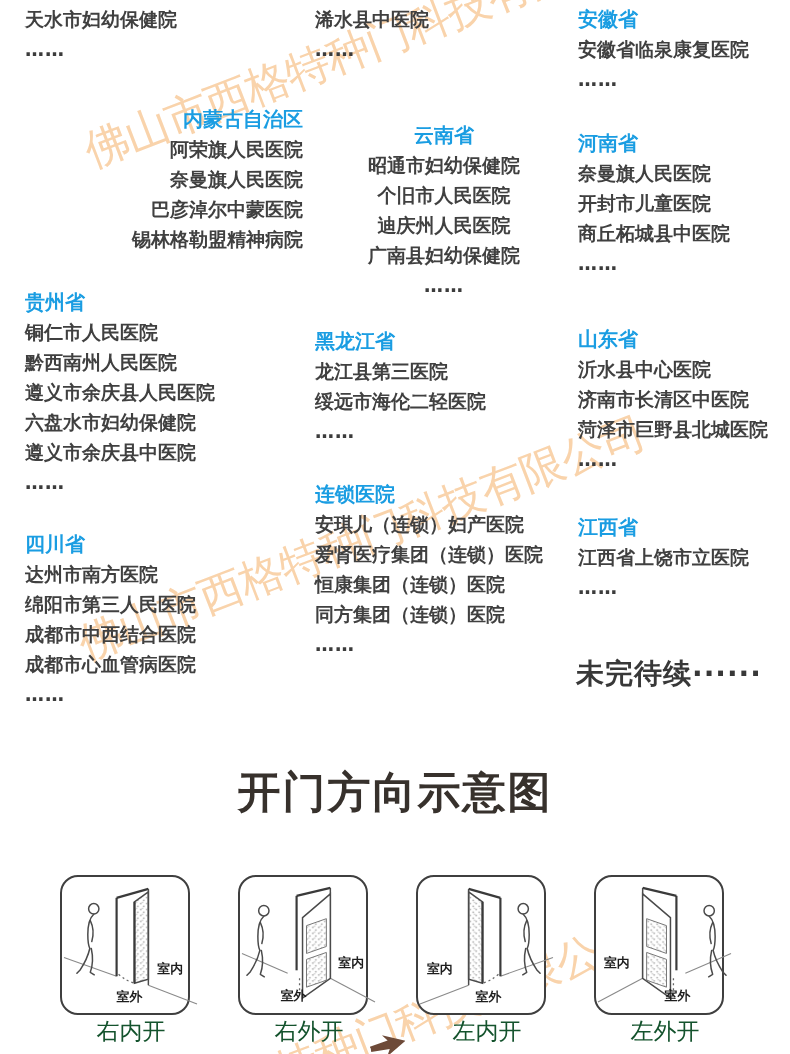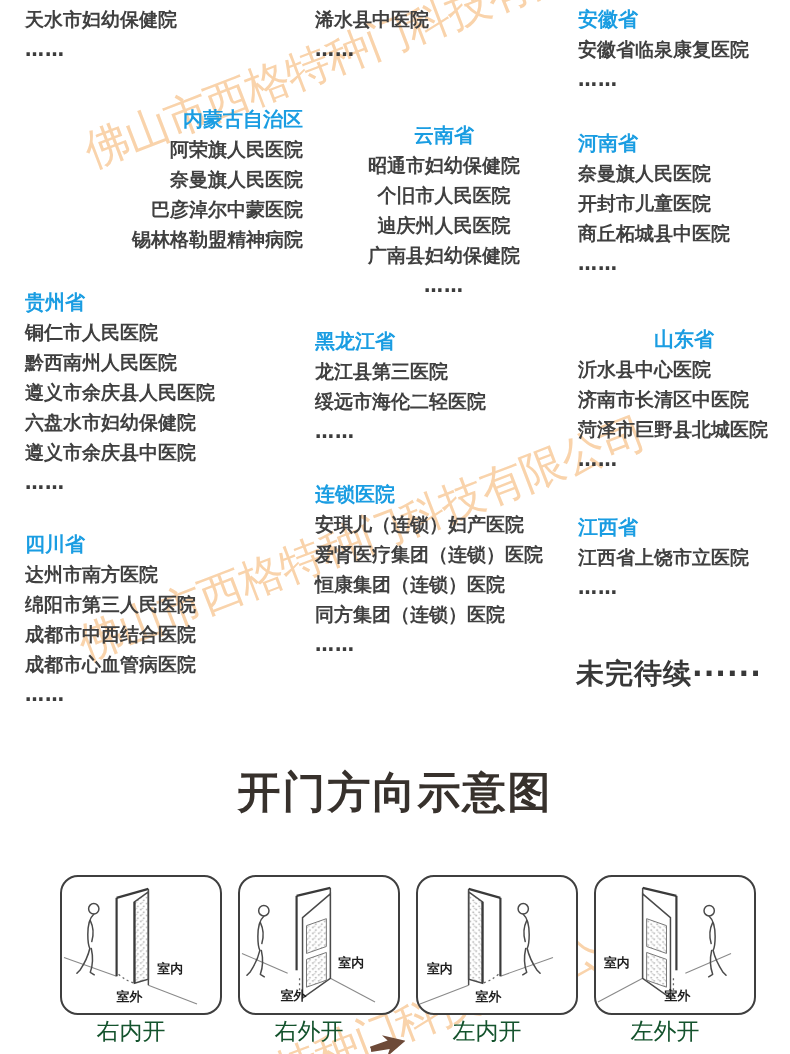--- a/index.html
+++ b/index.html
@@ -15,21 +15,21 @@
   .col{position:absolute;top:0;padding-top:4px;z-index:2;}
   .sec{display:block;}
   .sec-header{font-size:20px;font-weight:bold;line-height:30px;white-space:nowrap;}
   .h-item{font-size:19px;line-height:30px;color:#404040;white-space:nowrap;font-weight:bold;}
   .h-ellipsis{letter-spacing:1px;color:#3c3c3c;}
   .tbc{position:absolute;left:576px;top:655px;font-size:28px;font-weight:600;
        color:#383838;letter-spacing:1px;z-index:2;}
   
   .door-title{position:absolute;left:0;width:790px;top:764px;text-align:center;
       font-size:43px;font-weight:bold;color:#37312c;letter-spacing:2px;z-index:2;}
-  .door-box{position:absolute;top:875px;width:162px;height:140px;border:2.5px solid #3f3f3f;
+  .door-box{position:absolute;top:875px;width:130px;height:140px;border:2.5px solid #3f3f3f;
       border-radius:18px;background:#fff;box-sizing:border-box;z-index:2;}
   .door-caption{position:absolute;top:1016px;width:142px;text-align:center;
       font-size:23px;color:#14532d;z-index:2;}
   .ln{stroke:#8a8a8a;stroke-width:1.1;fill:none}
   .fr{stroke:#3a3a3a;stroke-width:2.2;fill:none}
   .md{stroke:#4a4a4a;stroke-width:1.5}
   .th{stroke:#777;stroke-width:1}
   .dots{stroke:#666;stroke-width:1.3;stroke-dasharray:2,3;fill:none}
   .person path{stroke:#4a4a4a;stroke-width:1.5;fill:none;stroke-linecap:round}
   .person circle{stroke:#4a4a4a;stroke-width:1.5;fill:#fff}
@@ -121,21 +121,21 @@
           <div class="h-item h-ellipsis">……</div>
         </div>
         <div class="sec" style="margin-top: 34px;">
           <div class="sec-header" style="color: rgb(26, 157, 226);">河南省</div>
           <div class="h-item">奈曼旗人民医院</div>
           <div class="h-item">开封市儿童医院</div>
           <div class="h-item">商丘柘城县中医院</div>
           <div class="h-item h-ellipsis">……</div>
         </div>
         <div class="sec" style="margin-top: 46px;">
-          <div class="sec-header" style="color: rgb(26, 157, 226); text-align: center;">山东省</div>
+          <div class="sec-header" style="color: rgb(26, 157, 226);">山东省</div>
           <div class="h-item">沂水县中心医院</div>
           <div class="h-item">济南市长清区中医院</div>
           <div class="h-item">菏泽市巨野县北城医院</div>
           <div class="h-item h-ellipsis">……</div>
         </div>
         <div class="sec" style="margin-top: 38px;">
           <div class="sec-header" style="color: rgb(26, 157, 226);">江西省</div>
           <div class="h-item">江西省上饶市立医院</div>
           <div class="h-item h-ellipsis">……</div>
         </div>

